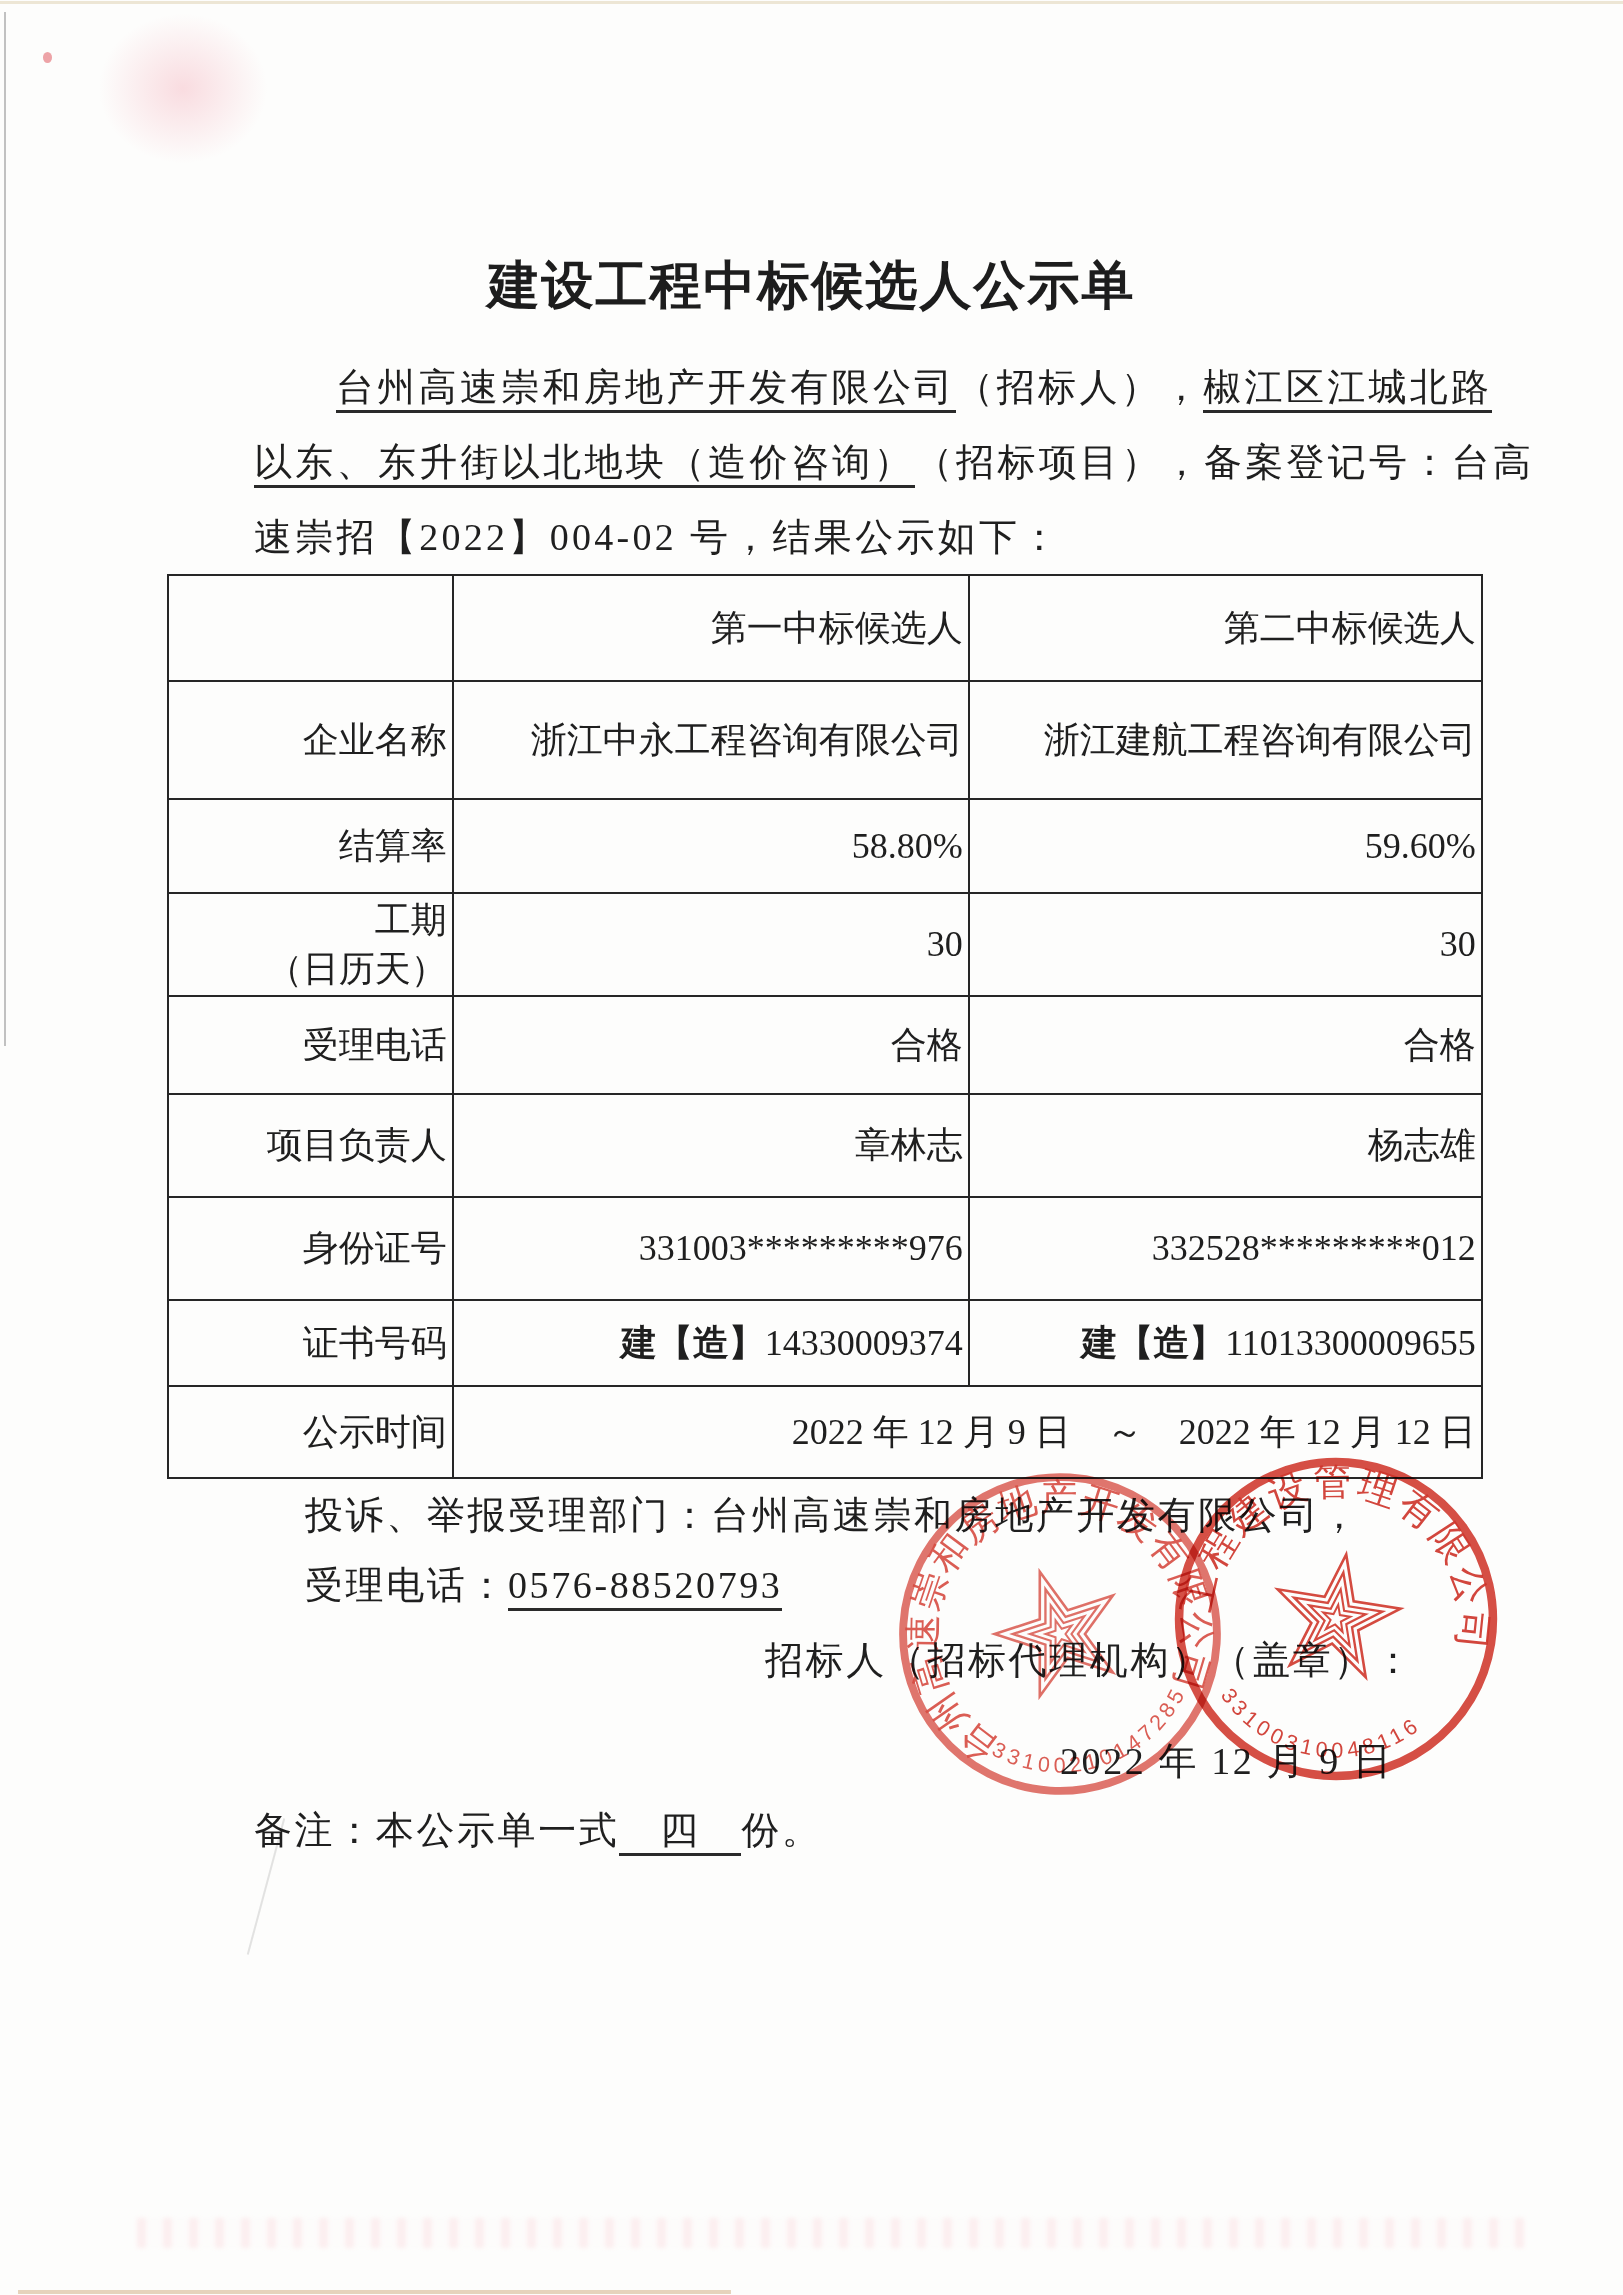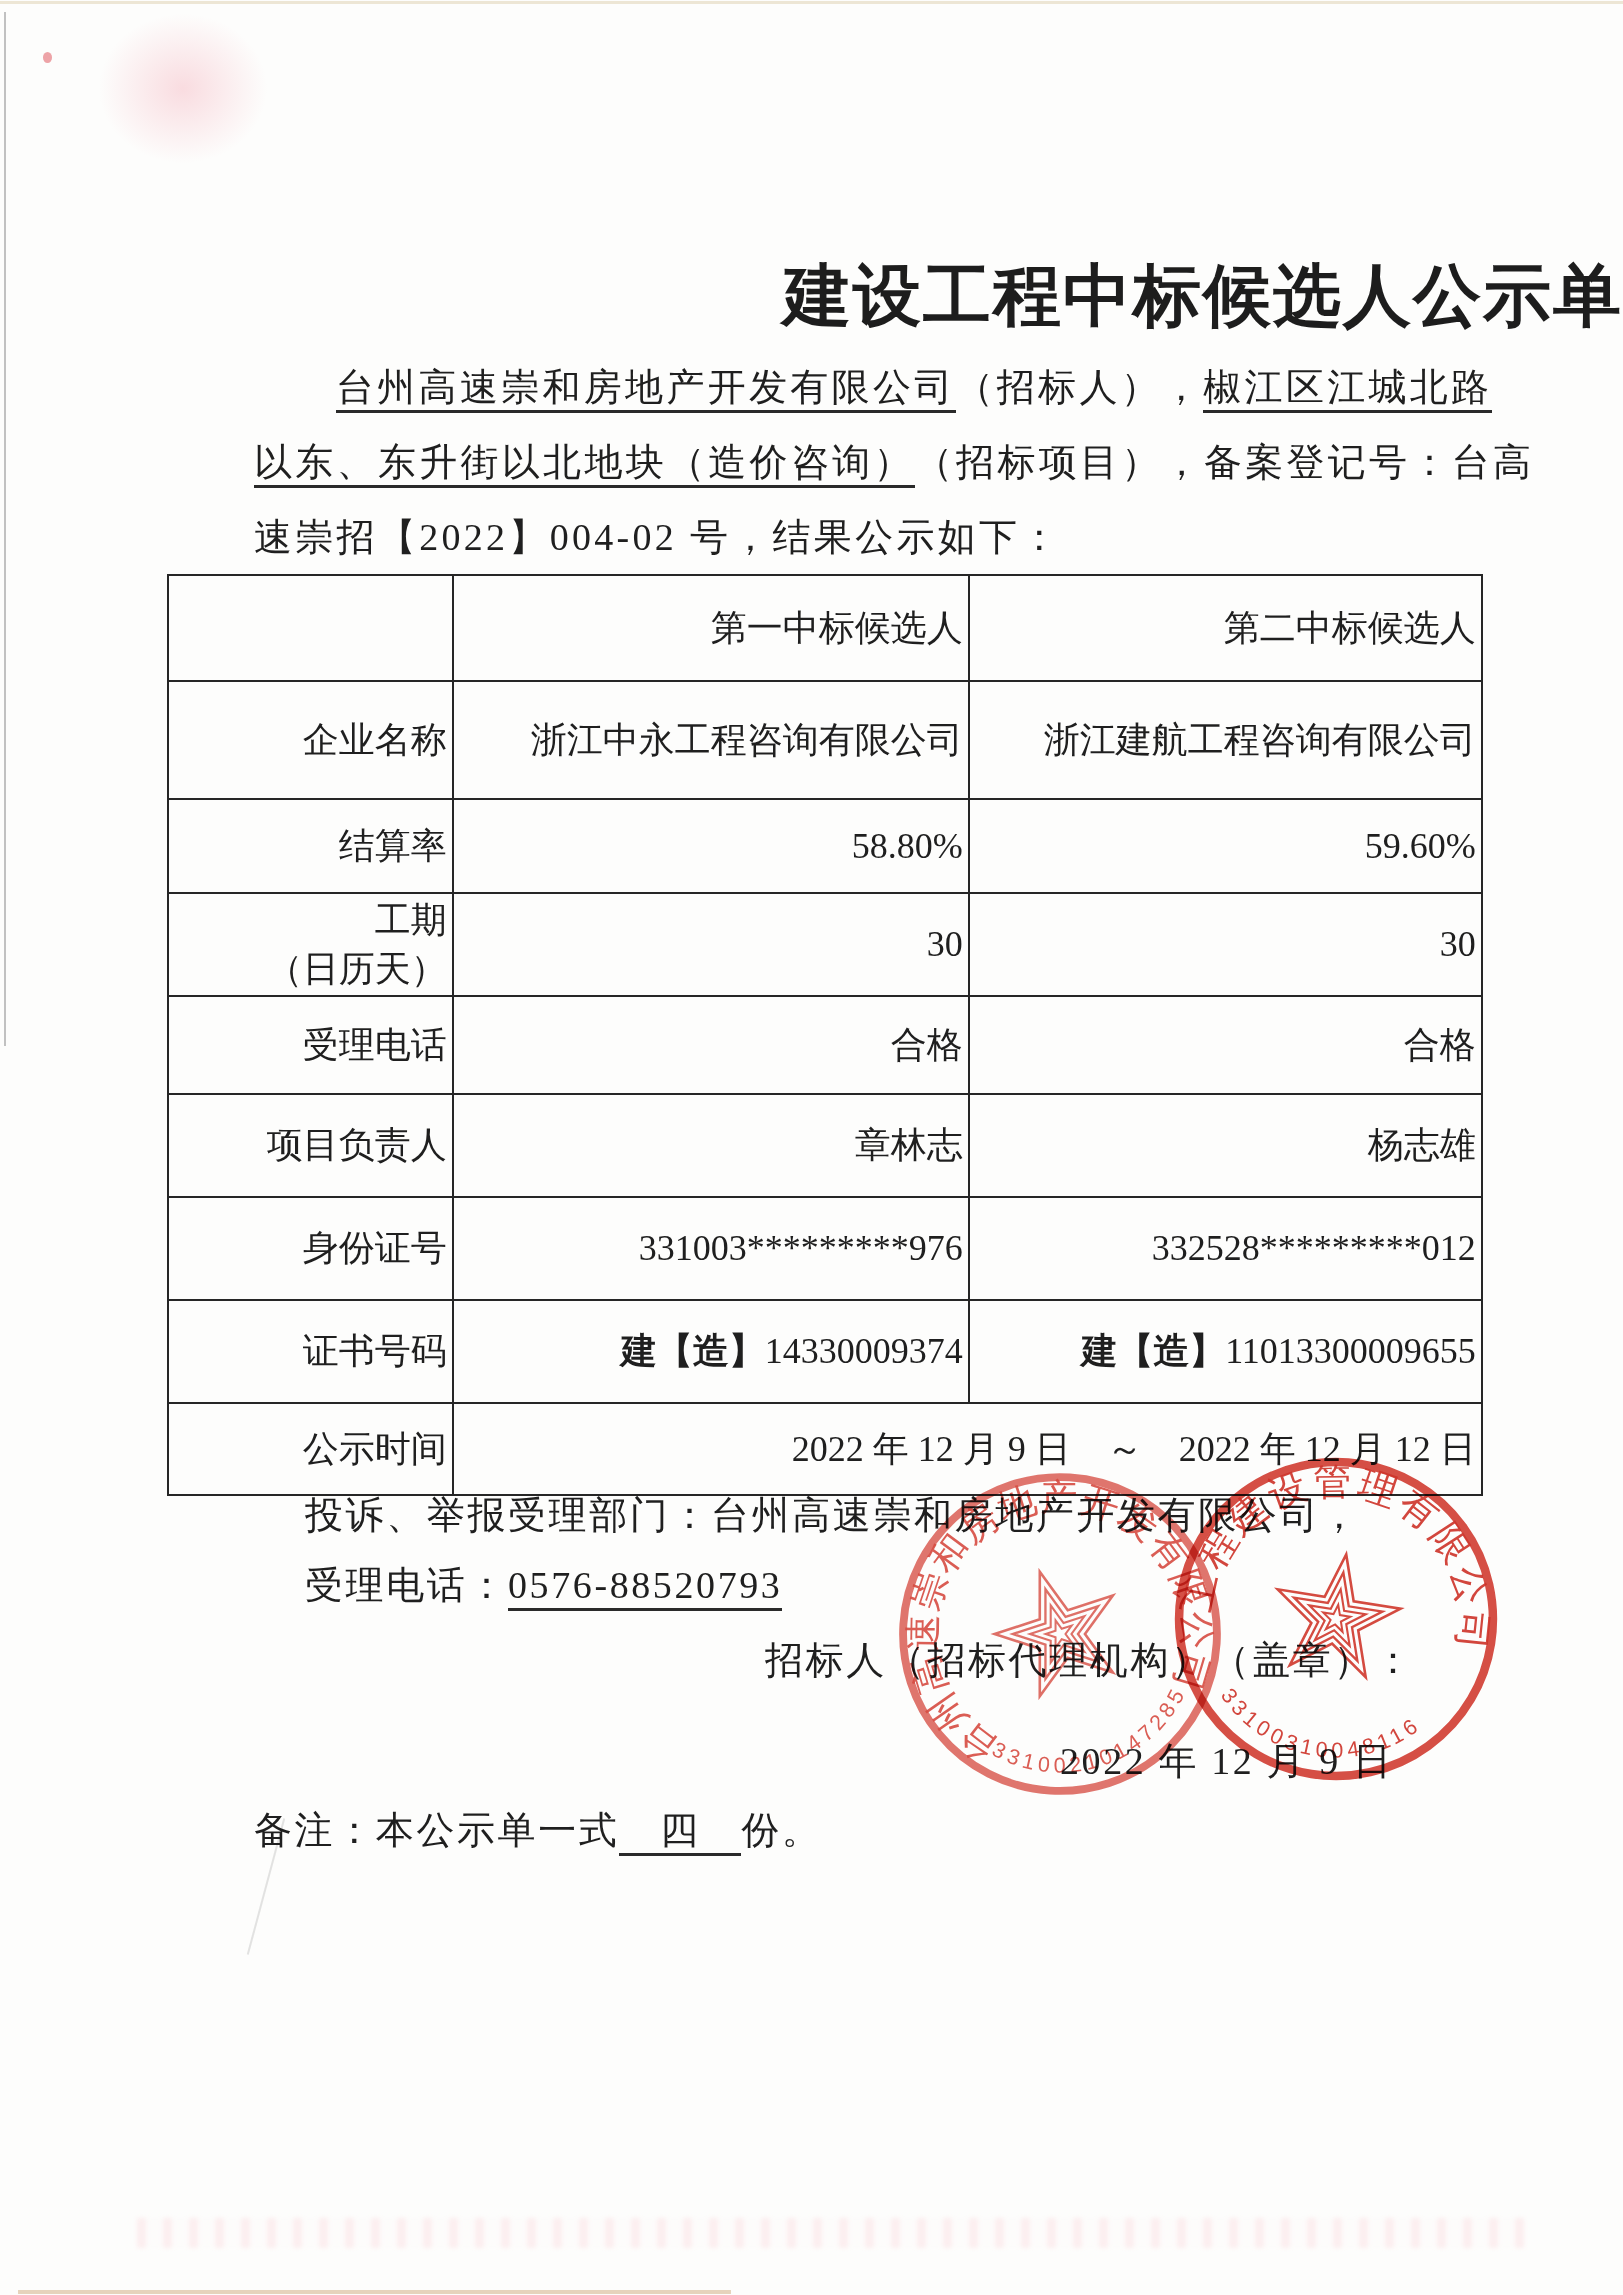--- a/index.html
+++ b/index.html
@@ -20,44 +20,44 @@
     background:radial-gradient(ellipse at center,rgba(243,170,182,.4),rgba(243,170,182,0) 70%);}
   .dot-red{position:absolute;left:43px;top:52px;width:9.2px;height:10.5px;border-radius:50%;
     background:rgba(224,90,96,.55);}
   .band-pink{position:absolute;left:137px;top:2218px;width:1388px;height:30px;opacity:.30;
     background:repeating-linear-gradient(90deg,rgba(247,164,176,.55) 0 9.2px,rgba(247,164,176,.05) 9.2px 26px);
     filter:blur(2px);}
   .scratch{position:absolute;left:265px;top:1816px;width:2px;height:141px;background:#c2c2c2;
     transform:rotate(15deg);opacity:.45;}
   
   .title{
-    position:absolute;left:0;top:251px;width:1623px;text-align:right;
+    position:absolute;left:0;top:251px;width:1623px;text-align:center;
     font-family:"Liberation Sans","DejaVu Sans",sans-serif;
-    font-weight:900;font-size:68px;letter-spacing:2px;color:#1d1d1d;
+    font-weight:900;font-size:52px;letter-spacing:2px;color:#1d1d1d;
   }
   .intro{
     position:absolute;left:254px;top:350px;width:1144px;
     font-size:38px;letter-spacing:3.3px;line-height:75px;color:#1f1f1f;
   }
   .intro .line{white-space:nowrap;}
   .indent{display:inline-block;width:82px;}
   .u{border-bottom:3.3px solid #2a2a2a;padding-bottom:2px;}
   
   table.bid{
     position:absolute;left:167px;top:574px;
     border-collapse:collapse;table-layout:fixed;width:1314px;
   }
   table.bid td{
     border:2.6px solid #262626;text-align:right;vertical-align:middle;
     font-size:36px;color:#1f1f1f;padding:0 5.2px;line-height:1.35;
     overflow:hidden;
   }
   tr.r0{height:106px;} tr.r1{height:118px;} tr.r2{height:94px;}
   tr.r3{height:103px;} tr.r4{height:98px;} tr.r5{height:103px;}
-  tr.r6{height:103px;} tr.r7{height:103px;} tr.r8{height:92px;}
+  tr.r6{height:103px;} tr.r7{height:86px;} tr.r8{height:92px;}
   .certp{font-family:"Liberation Sans","DejaVu Sans",sans-serif;font-weight:700;}
   
   .fline{position:absolute;font-size:38px;letter-spacing:2.6px;color:#1f1f1f;white-space:nowrap;}
   #complaint{left:305px;top:1490px;}
   #phoneline{left:305px;top:1560px;}
   #sealline{left:765px;top:1635px;}
   #dateline{left:1060px;top:1736px;}
   #noteline{left:254px;top:1805px;}
   
   .seal{position:absolute;mix-blend-mode:multiply;}

